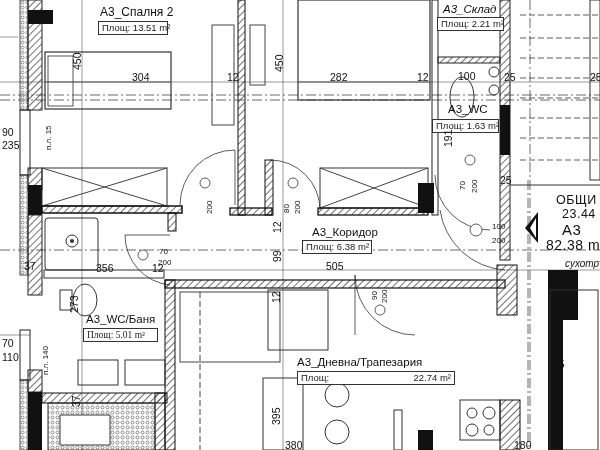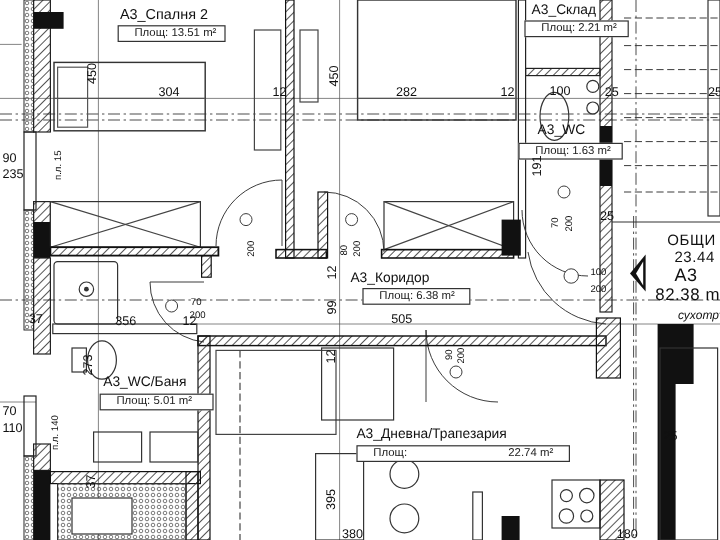--- a/index.html
+++ b/index.html
@@ -1,20 +1,20 @@
 <!DOCTYPE html>
 <html><head>
 <meta charset="utf-8">
 <style>
   html,body{margin:0;padding:0;background:#fff;}
   body{width:600px;height:450px;overflow:hidden;position:relative;font-family:"Liberation Sans",sans-serif;color:#111;}
   #plan{position:absolute;left:0;top:0;width:600px;height:450px;}
   .lbl{position:absolute;font-size:11px;color:#111;white-space:nowrap;}
   .room-title{position:absolute;font-size:11.5px;white-space:nowrap;color:#111;}
-  .area-box{position:absolute;border:1px solid #333;font-size:9.5px;padding:0 13px;height:12px;line-height:12px;background:#fff;white-space:nowrap;color:#222;}
+  .area-box{position:absolute;border:1px solid #333;font-size:9.5px;padding:0 3px;height:12px;line-height:12px;background:#fff;white-space:nowrap;color:#222;}
   .area-box .v{float:right;}
   .dim{position:absolute;font-size:10.5px;color:#111;white-space:nowrap;}
   .dim.v{transform:rotate(-90deg);transform-origin:left top;}
   .small{font-size:8px;}
   .summary{position:absolute;font-size:12.5px;color:#111;white-space:nowrap;letter-spacing:0.5px;}
 </style>
 </head>
 <body>
 
 <svg id="plan" viewBox="0 0 600 450" xmlns="http://www.w3.org/2000/svg">
@@ -160,31 +160,31 @@
   <rect x="550" y="290" width="48" height="160" fill="none" stroke="#333"></rect>
   <rect x="500" y="400" width="20" height="50" fill="url(#hatch)" stroke="#111"></rect>
 
   <polygon points="525,228 538,212 538,243" fill="#111"></polygon>
   <polygon points="530,228 536,218 536,238" fill="#fff"></polygon>
 </svg>
 
 <div class="room-title" style="left:100px;top:5px;font-size:12px;">А3_Спалня 2</div>
 <div class="area-box" style="left:98px;top:21px;width:62px;"><span>Площ:</span> <span>13.51 m²</span></div>
 
-<div class="room-title" style="left:443px;top:3px;">А3_Склад</div>
+<div class="room-title" style="left:443px;top:3px;font-style:italic;">А3_Склад</div>
 <div class="area-box" style="left:437px;top:17px;width:59px;"><span>Площ:</span> <span>2.21 m²</span></div>
 
 <div class="room-title" style="left:448px;top:103px;">А3_WC</div>
 <div class="area-box" style="left:432px;top:119px;width:59px;"><span>Площ:</span> <span>1.63 m²</span></div>
 
-<div class="room-title" style="left:292px;top:226px;">А3_Коридор</div>
+<div class="room-title" style="left:312px;top:226px;">А3_Коридор</div>
 <div class="area-box" style="left:302px;top:240px;width:62px;"><span>Площ:</span> <span>6.38 m²</span></div>
 
 <div class="room-title" style="left:86px;top:313px;">А3_WC/Баня</div>
-<div class="area-box" style="left:83px;top:328px;width:67px;"><span>Площ:</span> <span>5.01 m²</span></div>
+<div class="area-box" style="left:83px;top:328px;width:67px;font-family:Liberation Serif, serif;"><span>Площ:</span> <span>5.01 m²</span></div>
 
 <div class="room-title" style="left:297px;top:356px;">А3_Дневна/Трапезария</div>
 <div class="area-box" style="left:297px;top:371px;width:150px;"><span>Площ:</span><span class="v">22.74 m²</span></div>
 
 <div class="summary" style="left:556px;top:193px;">ОБЩИ ЧА</div>
 <div class="summary" style="left:562px;top:207px;">23.44</div>
 <div class="summary" style="left:562px;top:221px;font-size:15px;">А3</div>
 <div class="summary" style="left:546px;top:237px;font-size:14px;">82.38 m²</div>
 <div class="lbl" style="left:565px;top:258px;font-style:italic;font-size:10px;">сухотръ</div>
 

